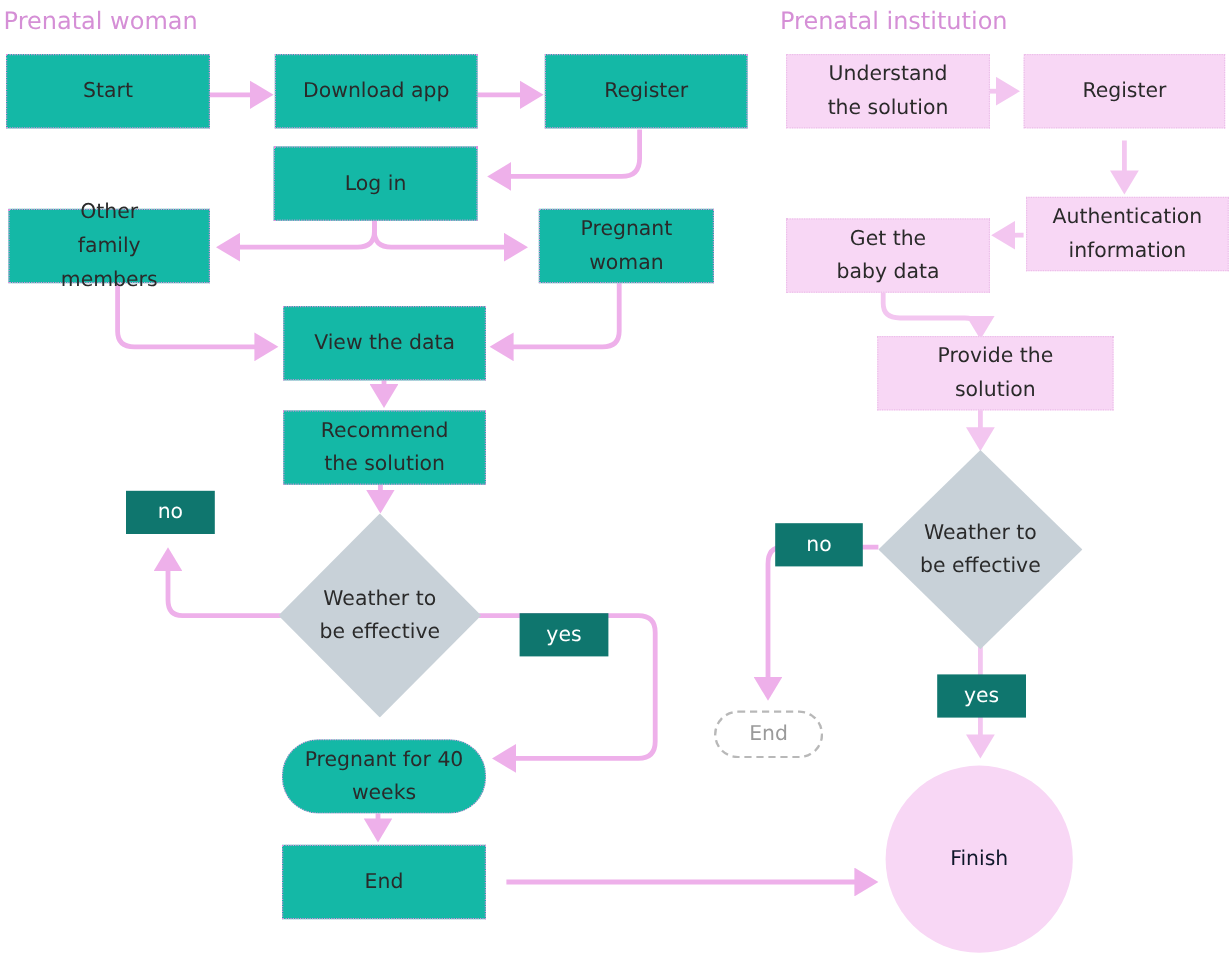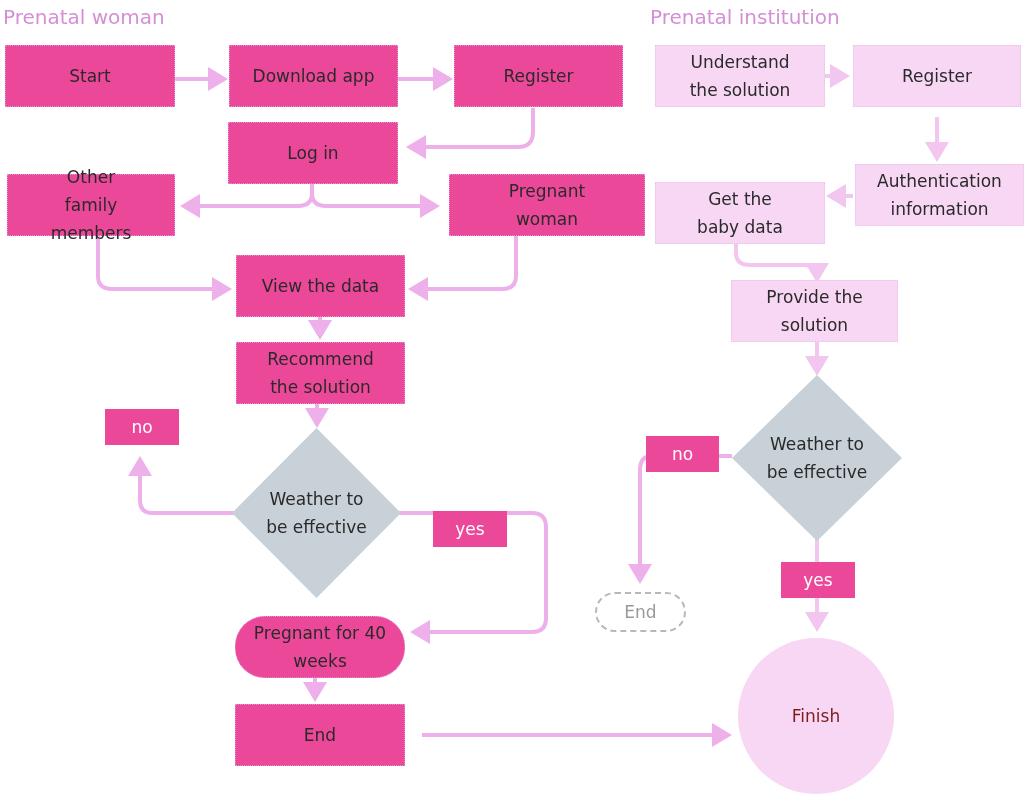--- a/index.html
+++ b/index.html
@@ -1,28 +1,28 @@
 <!DOCTYPE html>
 <html><head>
 <meta charset="utf-8">
 <style>
   html, body { margin: 0; padding: 0; background: #ffffff; }
   body { width: 1024px; height: 794px; position: relative; overflow: hidden;
          font-family: "DejaVu Sans", sans-serif; }
   .lane-title { position: absolute; font-size: 20px; color: #d58fd6; margin: 0; font-weight: normal; white-space: nowrap; }
   .node { position: absolute; display: flex; align-items: center; justify-content: center;
           text-align: center; font-size: 17px; line-height: 28px; color: #2a2a2a; box-sizing: border-box; }
-  .n-strong { background: #ec4899; border: 1px dotted #e08fdc; }
+  .n-strong { background: #14b8a6; border: 1px dotted #e08fdc; }
   .n-light  { background: #f8d7f5; border: 1px dotted #ecbfe9; }
-  .badge { position: absolute; background: #ec4899; color: #ffffff; font-size: 17px;
+  .badge { position: absolute; background: #0f766e; color: #ffffff; font-size: 17px;
            display: flex; align-items: center; justify-content: center; }
   .end-dashed { position: absolute; border: 2px dashed #b8b8b8; border-radius: 20px; color: #9a9a9a;
                 font-size: 17px; display: flex; align-items: center; justify-content: center; box-sizing: border-box; }
   .finish { position: absolute; background: #f8d7f5; border-radius: 50%; display: flex;
-            align-items: center; justify-content: center; font-size: 17px; color: #7f1d1d; }
+            align-items: center; justify-content: center; font-size: 17px; color: #0f172a; }
   .diamond-wrap { position: absolute; }
   .diamond-wrap svg { position: absolute; left: 0; top: 0; }
   .diamond-text { position: absolute; left: 0; top: 0; width: 100%; height: 100%; display: flex;
                   align-items: center; justify-content: center; text-align: center; font-size: 17px;
                   line-height: 28px; color: #2a2a2a; }
   svg.connectors { position: absolute; left: 0; top: 0; }
 </style>
 </head>
 <body>
 
@@ -92,21 +92,21 @@
 </div>
 <div class="node n-strong" style="left:454px; top:45px; width:169px; height:62px;">
   <span>Register</span>
 </div>
 <div class="node n-strong" style="left:228px; top:122px; width:170px; height:62px;">
   <span>Log in</span>
 </div>
 <div class="node n-strong" style="left:7px; top:174px; width:168px; height:62px; padding:0 31px;">
   <span>Other family members</span>
 </div>
-<div class="node n-strong" style="left:449px; top:174px; width:196px; height:62px; padding:0 30px;">
+<div class="node n-strong" style="left:449px; top:174px; width:146px; height:62px; padding:0 30px;">
   <span>Pregnant woman</span>
 </div>
 <div class="node n-strong" style="left:236px; top:255px; width:169px; height:62px;">
   <span>View the data</span>
 </div>
 <div class="node n-strong" style="left:236px; top:342px; width:169px; height:62px; padding:0 20px;">
   <span>Recommend the solution</span>
 </div>
 
 <div class="diamond-wrap" style="left:232px; top:428px; width:169px; height:170px;">
@@ -131,21 +131,21 @@
 </div>
 <div class="node n-light" style="left:853px; top:45px; width:168px; height:62px;">
   <span>Register</span>
 </div>
 <div class="node n-light" style="left:855px; top:164px; width:169px; height:62px; padding:0 4px;">
   <span>Authentication information</span>
 </div>
 <div class="node n-light" style="left:655px; top:182px; width:170px; height:62px; padding:0 30px;">
   <span>Get the baby data</span>
 </div>
-<div class="node n-light" style="left:731px; top:280px; width:167px; height:62px; padding:0 22px;">
+<div class="node n-light" style="left:731px; top:280px; width:197px; height:62px; padding:0 22px;">
   <span>Provide the solution</span>
 </div>
 
 <div class="diamond-wrap" style="left:732px; top:375px; width:170px; height:166px;">
   <svg width="170" height="166" viewBox="0 0 170 166">
     <polygon points="85,0 170,83 85,166 0,83" fill="#c8d1d8"></polygon>
   </svg>
   <div class="diamond-text" style="padding:0 30px; box-sizing:border-box;">Weather to be effective</div>
 </div>
 

